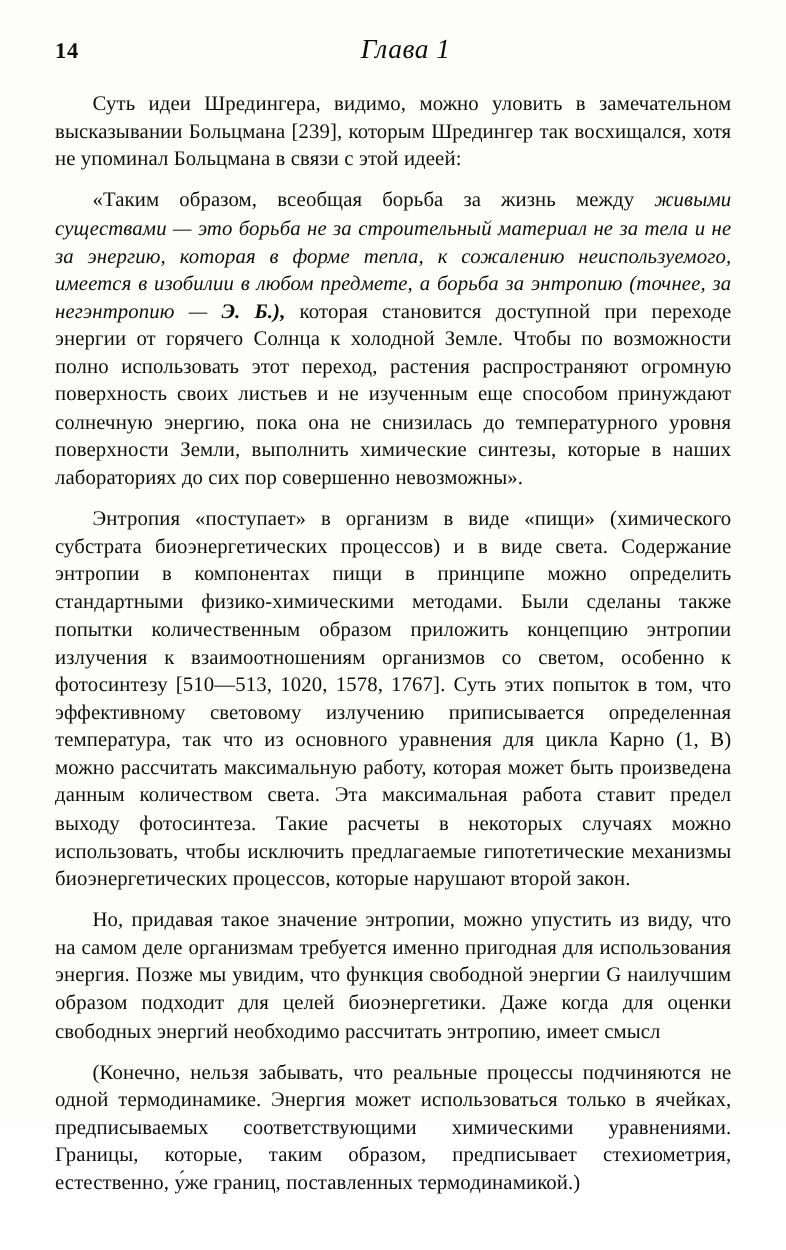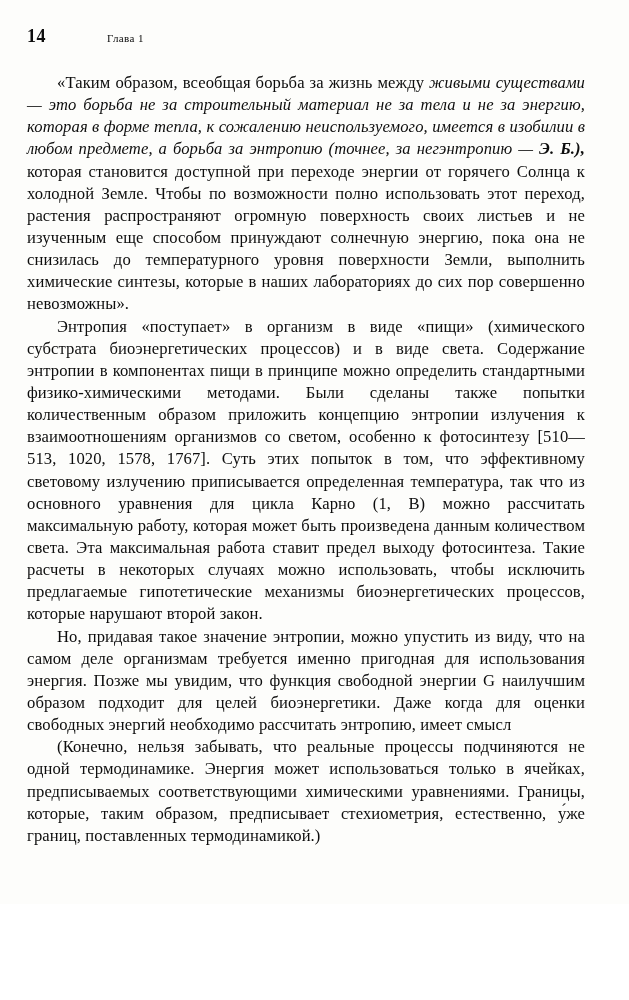--- a/index.html
+++ b/index.html
@@ -12,78 +12,81 @@
     height: 1000px;
     font-family: "Liberation Serif", "DejaVu Serif", serif;
     color: #0d0d0d;
     position: relative;
     overflow: hidden;
   }
   .page {
     width: 629px;
     height: 904px;
     box-sizing: border-box;
-    padding: 26px 44px 20px 27px;
+    padding: 26px 44px 20px 44px;
     position: relative;
     background: #fdfdfb;
   }
   .header {
     display: flex;
     align-items: baseline;
     margin-bottom: 20px;
     height: 26px;
   }
   .folio {
     font-size: 18px;
     font-weight: bold;
     letter-spacing: 0.5px;
     width: 80px;
     text-align: left;
   }
   .running-head {
     flex: 1;
-    font-size: 11px;
+    text-align: center;
+    font-size: 22px;
+    font-style: italic;
     font-family: "Liberation Serif", "DejaVu Serif", serif;
     letter-spacing: 0.4px;
     padding-right: 60px;
   }
   .body-text {
     font-size: 16.6px;
     line-height: 1.335;
     text-align: justify;
     text-justify: inter-word;
     letter-spacing: 0.1px;
   }
   .para {
     margin: 0;
     text-indent: 30px;
     text-align: justify;
   }
   .para + .para {
-    margin-top: 0px;
+    margin-top: 11px;
   }
   .spaced {
     margin-top: 8px;
   }
   em.it {
     font-style: italic;
   }
 </style>
 </head>
 <body>
 
 <div class="page">
 
   <div class="header">
     <div class="folio">14</div>
     <div class="running-head">Глава 1</div>
   </div>
 
   <div class="body-text">
 
+    <p class="para">Суть идеи Шредингера, видимо, можно уловить в замечательном высказывании Больцмана [239], которым Шредингер так восхищался, хотя не упоминал Больцмана в связи с этой идеей:</p>
 
     <p class="para"><span>«Таким образом, всеобщая борьба за жизнь между </span><em class="it">живыми существами — это борьба не за строительный материал не за тела и не за энергию, которая в форме тепла, к сожалению неиспользуемого, имеется в изобилии в любом предмете, а борьба за энтропию (точнее, за негэнтропию — </em><em class="it" style="font-weight:bold">Э. Б.),</em><span> которая становится доступной при переходе энергии от горячего Солнца к холодной Земле. Чтобы по возможности полно использовать этот переход, растения распространяют огромную поверхность своих листьев и не изученным еще способом принуждают солнечную энергию, пока она не снизилась до температурного уровня поверхности Земли, выполнить химические синтезы, которые в наших лабораториях до сих пор совершенно невозможны».</span></p>
 
     <p class="para">Энтропия «поступает» в организм в виде «пищи» (химического субстрата биоэнергетических процессов) и в виде света. Содержание энтропии в компонентах пищи в принципе можно определить стандартными физико-химическими методами. Были сделаны также попытки количественным образом приложить концепцию энтропии излучения к взаимоотношениям организмов со светом, особенно к фотосинтезу [510—513, 1020, 1578, 1767]. Суть этих попыток в том, что эффективному световому излучению приписывается определенная температура, так что из основного уравнения для цикла Карно (1, В) можно рассчитать максимальную работу, которая может быть произведена данным количеством света. Эта максимальная работа ставит предел выходу фотосинтеза. Такие расчеты в некоторых случаях можно использовать, чтобы исключить предлагаемые гипотетические механизмы биоэнергетических процессов, которые нарушают второй закон.</p>
 
     <p class="para">Но, придавая такое значение энтропии, можно упустить из виду, что на самом деле организмам  требуется именно пригодная для использования энергия. Позже мы увидим, что функция свободной энергии G наилучшим образом подходит для  целей биоэнергетики. Даже когда для оценки свободных энергий необходимо рассчитать энтропию, имеет смысл</p>
 
     <p class="para spaced">(Конечно, нельзя забывать, что реальные процессы подчиняются не одной термодинамике. Энергия может использоваться только в ячейках, предписываемых соответствующими химическими уравнениями. Границы, которые, таким образом, предписывает стехиометрия, естественно, у́же границ, поставленных термодинамикой.)</p>
 
   </div>

